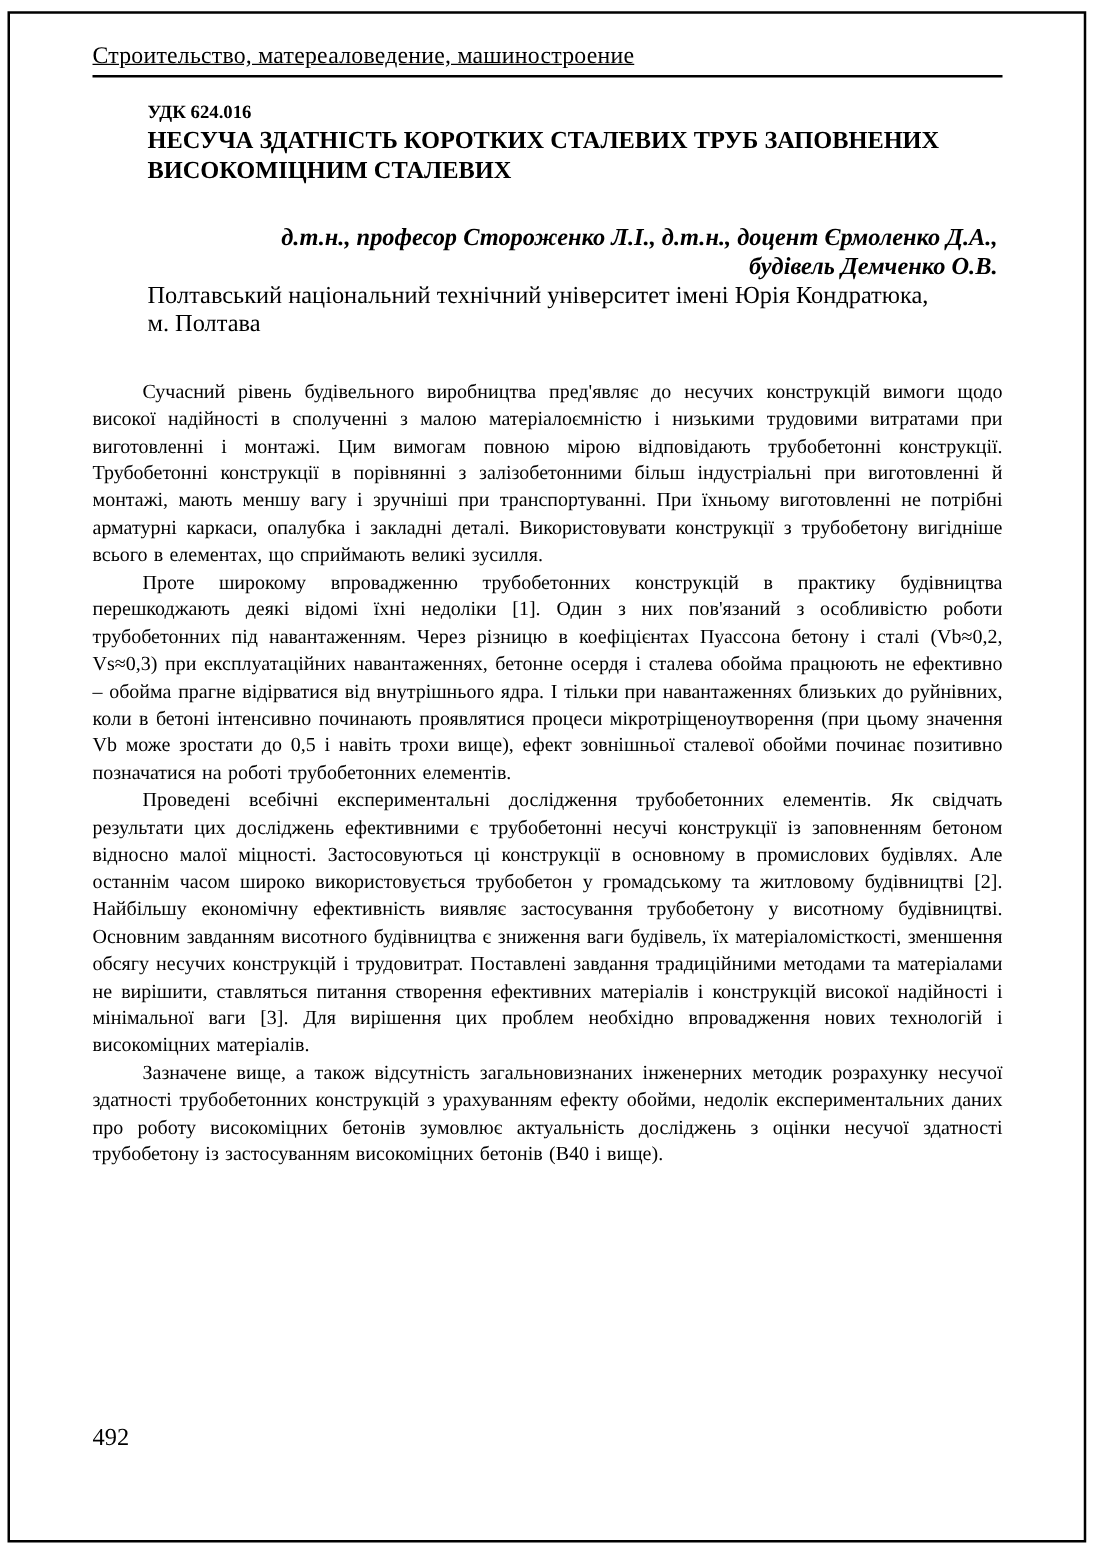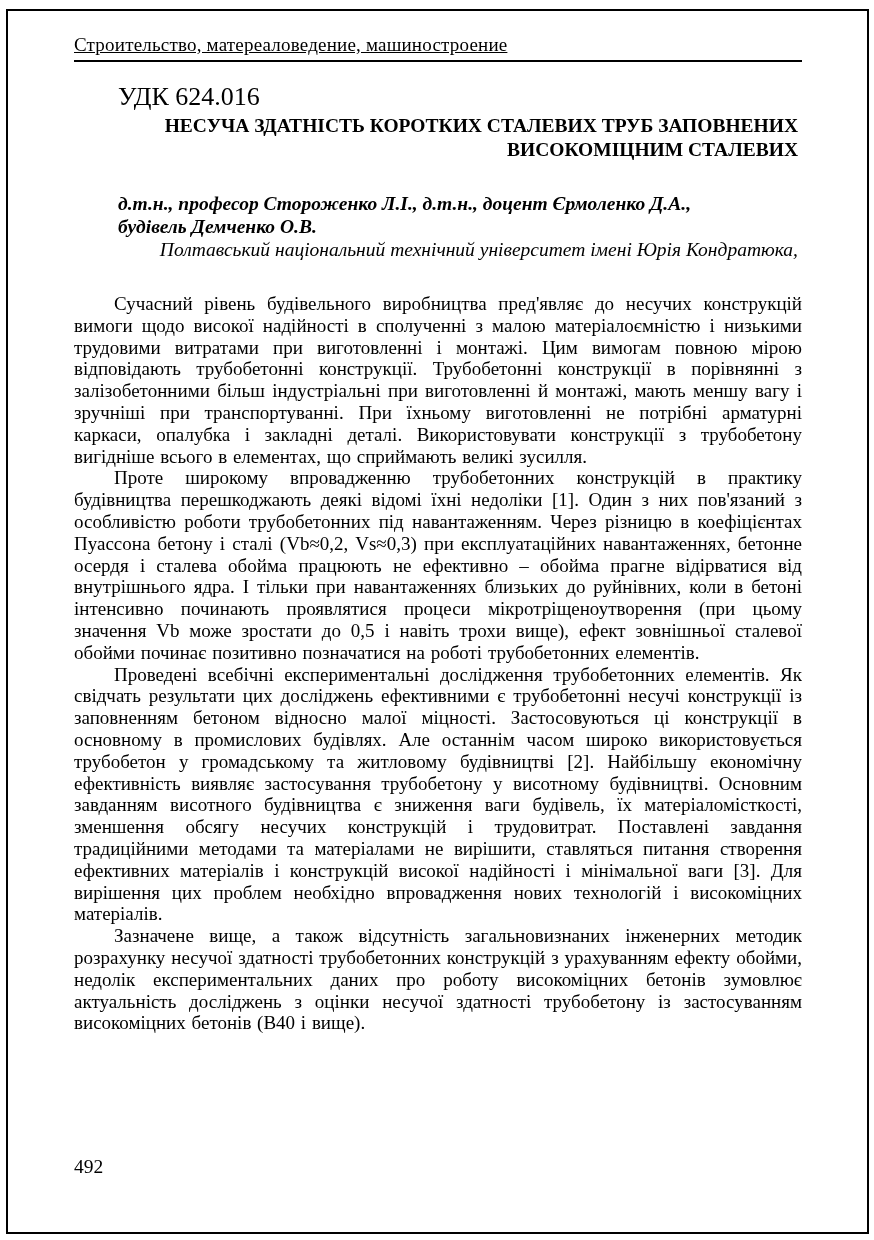--- a/index.html
+++ b/index.html
@@ -45,61 +45,60 @@
     margin: 0 0 20px 0;
     width: 100%;
   }
 
   .article-head {
     padding-left: 44px; 
     padding-right: 4px;
   }
 
   .udc {
-    font-weight: normal;
-    font-size: 26px;
+    font-weight: bold;
+    font-size: 15px;
     margin-bottom: 2px;
   }
 
   .title {
-    text-align: right;
+    text-align: left;
     font-weight: bold;
     font-size: 19.5px;
     line-height: 24px;
     margin-bottom: 30px;
   }
 
   .authors {
-    text-align: left;
+    text-align: right;
     font-weight: bold;
     font-style: italic;
     font-size: 19.5px;
     line-height: 23px;
   }
 
   .affiliation {
-    text-align: right;
-    font-style: italic;
+    text-align: left;
     font-size: 19.5px;
     line-height: 23px;
     margin-bottom: 32px;
   }
 
   .body-text p {
-    font-size: 19px;
+    font-size: 16px;
     line-height: 21.8px;
     text-align: justify;
     text-indent: 40px;
     word-spacing: 1px;
   }
 
   .page-number {
     position: absolute;
     left: 74px;
-    bottom: 62px;
+    bottom: 78px;
     font-size: 19.5px;
   }
 </style>
 </head>
 <body>
 
 <div class="page-frame"></div>
 
 <div class="content">
 
@@ -116,20 +115,21 @@
       <div>ВИСОКОМІЦНИМ СТАЛЕВИХ</div>
     </div>
 
     <div class="authors">
       <div>д.т.н., професор Стороженко Л.І., д.т.н., доцент Єрмоленко Д.А.,</div>
       <div>будівель Демченко О.В.</div>
     </div>
 
     <div class="affiliation">
       <div>Полтавський національний технічний університет імені Юрія Кондратюка,</div>
+      <div>м. Полтава</div>
     </div>
   </div>
 
   <div class="body-text">
     <p>Сучасний рівень будівельного виробництва пред'являє до несучих конструкцій вимоги щодо високої надійності в сполученні з малою матеріалоємністю і низькими трудовими витратами при виготовленні і монтажі. Цим вимогам повною мірою відповідають трубобетонні конструкції. Трубобетонні конструкції в порівнянні з залізобетонними більш індустріальні при виготовленні й монтажі, мають меншу вагу і зручніші при транспортуванні. При їхньому виготовленні не потрібні арматурні каркаси, опалубка і закладні деталі. Використовувати конструкції з трубобетону вигідніше всього в елементах, що сприймають великі зусилля.</p>
     <p>Проте широкому впровадженню трубобетонних конструкцій в практику будівництва перешкоджають деякі відомі їхні недоліки [1]. Один з них пов'язаний з особливістю роботи трубобетонних під навантаженням. Через різницю в коефіцієнтах Пуассона бетону і сталі (Vb≈0,2, Vs≈0,3) при експлуатаційних навантаженнях, бетонне осердя і сталева обойма працюють не ефективно – обойма прагне відірватися від внутрішнього ядра. І тільки при навантаженнях близьких до руйнівних, коли в бетоні інтенсивно починають проявлятися процеси мікротріщеноутворення (при цьому значення Vb може зростати до 0,5 і навіть трохи вище), ефект зовнішньої сталевої обойми починає позитивно позначатися на роботі трубобетонних елементів.</p>
     <p>Проведені всебічні експериментальні дослідження трубобетонних елементів. Як свідчать результати цих досліджень ефективними є трубобетонні несучі конструкції із заповненням бетоном відносно малої міцності. Застосовуються ці конструкції в основному в промислових будівлях. Але останнім часом широко використовується трубобетон у громадському та житловому будівництві [2]. Найбільшу економічну ефективність виявляє застосування трубобетону у висотному будівництві. Основним завданням висотного будівництва є зниження ваги будівель, їх матеріаломісткості, зменшення обсягу несучих конструкцій і трудовитрат. Поставлені завдання традиційними методами та матеріалами не вирішити, ставляться питання створення ефективних матеріалів і конструкцій високої надійності і мінімальної ваги [3]. Для вирішення цих проблем необхідно впровадження нових технологій і високоміцних матеріалів.</p>
     <p>Зазначене вище, а також відсутність загальновизнаних інженерних методик розрахунку несучої здатності трубобетонних конструкцій з урахуванням ефекту обойми, недолік експериментальних даних про роботу високоміцних бетонів зумовлює актуальність досліджень з оцінки несучої здатності трубобетону із застосуванням високоміцних бетонів (В40 і вище).</p>
   </div>
 

